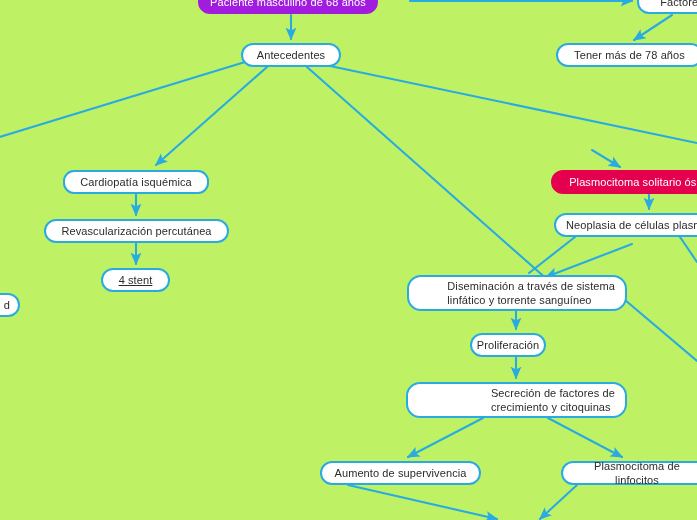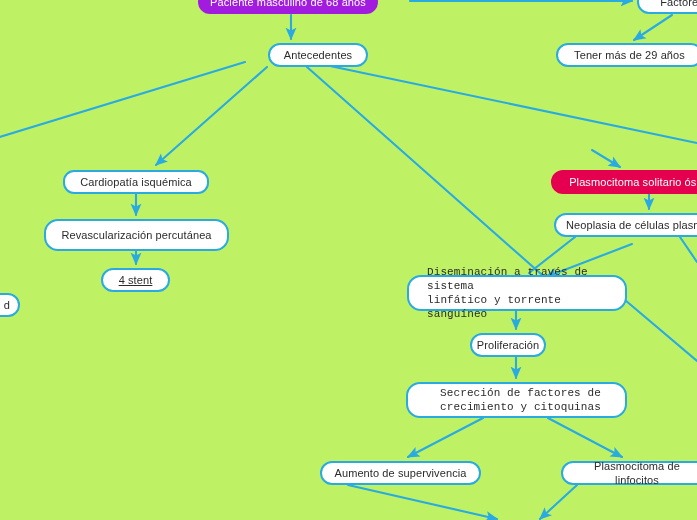--- a/index.html
+++ b/index.html
@@ -49,23 +49,22 @@
     color: #ffffff;
     border-radius: 16px;
   }
   .node.highlight {
     background: #e4004f;
     border-color: #e4004f;
     color: #ffffff;
     border-radius: 16px;
   }
   .node.multiline {
-    justify-content: center;
+    justify-content: flex-end;
     text-align: left;
-    font-family: Liberation Mono, monospace;
   }
 </style>
 </head>
 <body>
 
 <div id="canvas">
 
   <svg id="edge-layer" viewBox="0 0 697 520" width="697" height="520" xmlns="http://www.w3.org/2000/svg">
     <defs>
       <marker id="ah" markerWidth="7" markerHeight="7" refX="5.4" refY="3" orient="auto" markerUnits="strokeWidth">
@@ -120,33 +119,33 @@
   </svg>
 
   <div class="node root" style="left:198px; top:-10px; width:180px; height:24px;">
     <span>Paciente masculino de 68 años</span>
   </div>
 
   <div class="node" style="left:637px; top:-10px; width:90px; height:24px;">
     <span>Factores</span>
   </div>
 
-  <div class="node" style="left:241px; top:43px; width:100px; height:24px;margin-left:27px;">
+  <div class="node" style="left:241px; top:43px; width:100px; height:24px;">
     <span>Antecedentes</span>
   </div>
 
   <div class="node" style="left:556px; top:43px; width:147px; height:24px;">
-    <span>Tener más de 29 años</span>
+    <span>Tener más de 78 años</span>
   </div>
 
   <div class="node" style="left:63px; top:170px; width:146px; height:24px;border-radius:11px;">
     <span>Cardiopatía isquémica</span>
   </div>
 
-  <div class="node" style="left:44px; top:219px; width:185px; height:32px;">
+  <div class="node" style="left:44px; top:219px; width:185px; height:24px;">
     <span>Revascularización percutánea</span>
   </div>
 
   <div class="node" style="left:101px; top:268px; width:69px; height:24px;text-decoration:underline;">
     <span>4 stent</span>
   </div>
 
   <div class="node" style="left:-28px; top:293px; width:48px; height:24px; justify-content:flex-end; padding-right:8px;">
     <span>d</span>
   </div>

